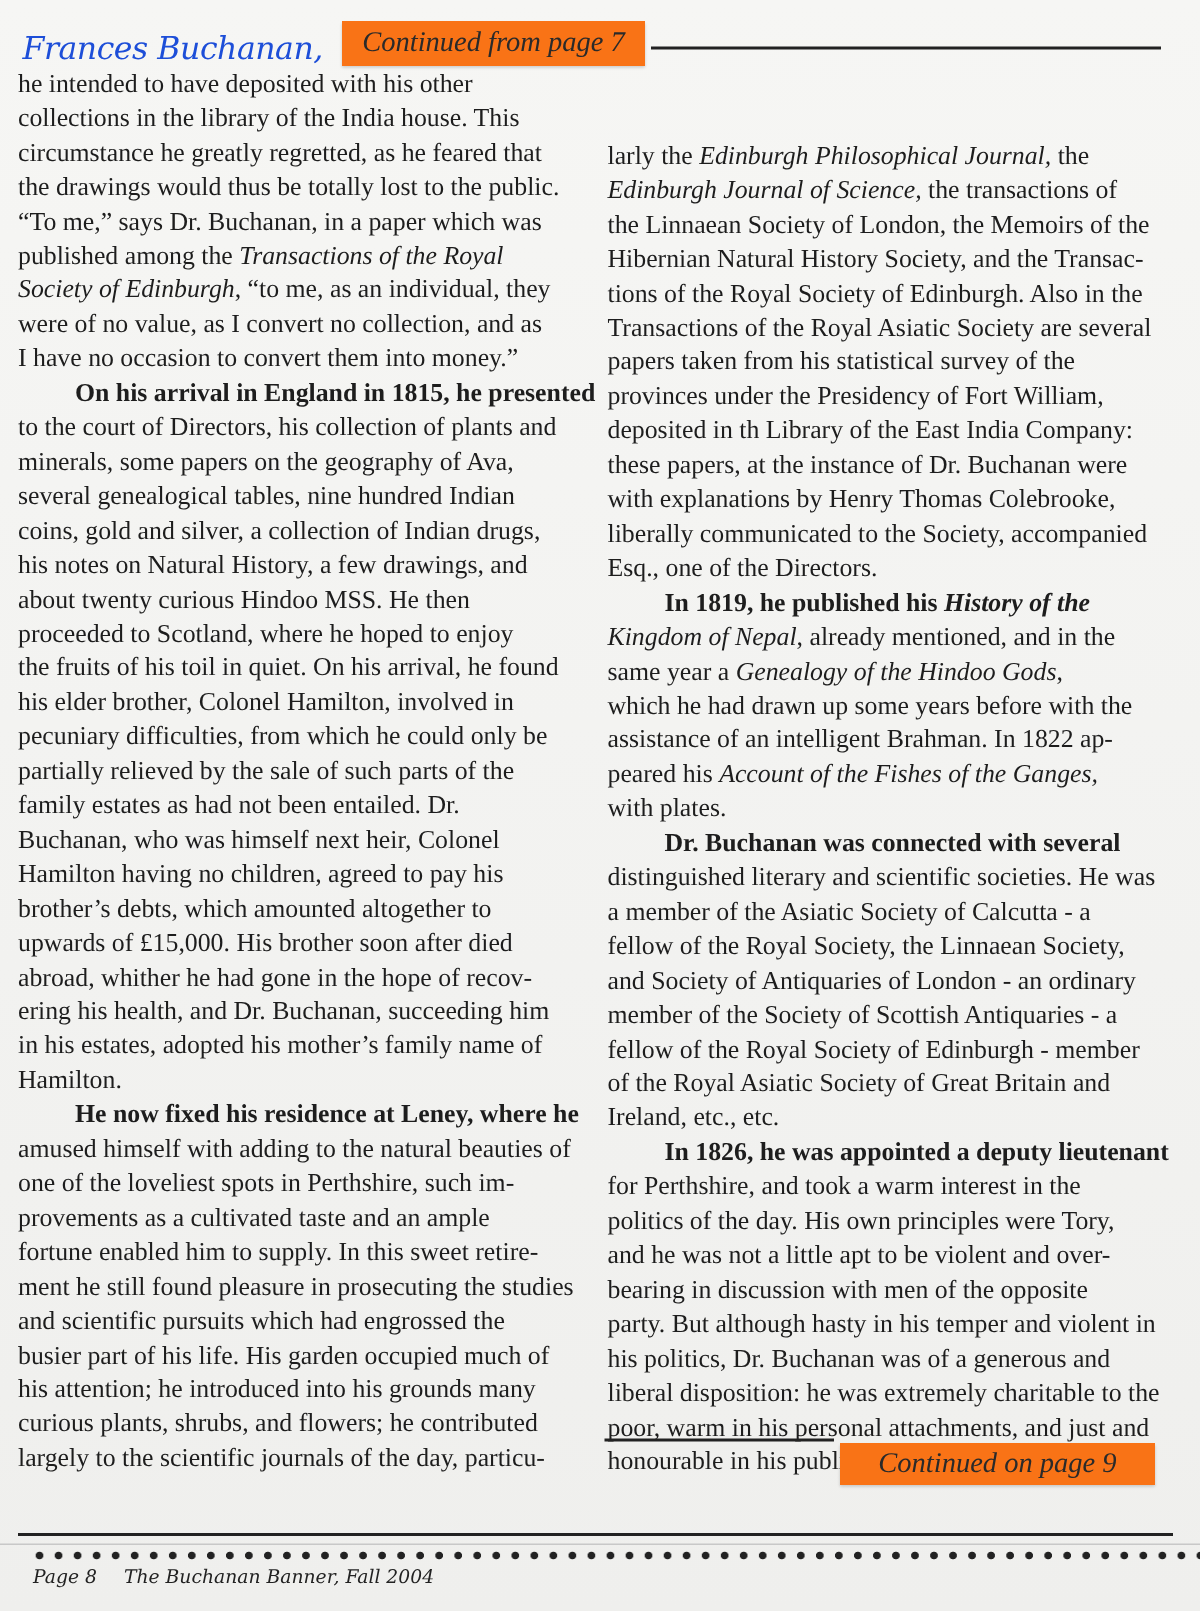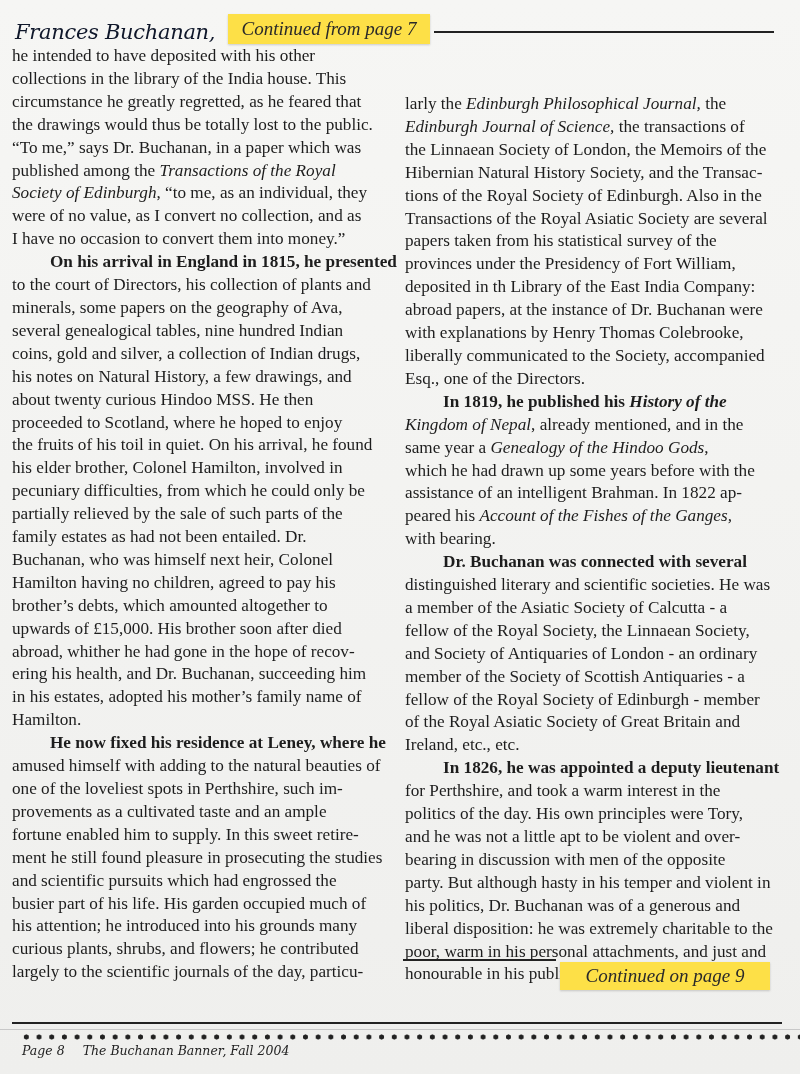--- a/index.html
+++ b/index.html
@@ -12,24 +12,24 @@
   .page-bg {
     position: absolute; inset: 0;
     background: linear-gradient(180deg, #f6f6f4 0%, #f2f2f0 60%, #efefed 100%);
   }
   .header {
     position: absolute; left: 15px; top: 14px; width: 770px; height: 40px;
   }
   .header-script {
     position: absolute; left: 0; top: 6px;
     font-family: "DejaVu Serif", serif; font-style: italic;
-    font-size: 21px; letter-spacing: -0.3px; color: #0f172a;
+    font-size: 21px; letter-spacing: -0.3px; color: #1d4ed8;
   }
   .continued-label {
-    position: absolute; background: #fde047;
+    position: absolute; background: #f97316;
     box-shadow: 0 1px 2px rgba(0,0,0,0.18);
     font-family: "Liberation Serif", serif; font-style: italic; color: #2a2a2a;
   }
   .header .continued-label {
     left: 213px; top: 0px; width: 202px; height: 30px; line-height: 30px;
     font-size: 19px; text-align: center;
   }
   .header-rule {
     position: absolute; left: 419px; top: 17px; width: 340px; height: 2px; background: #222;
   }
@@ -123,31 +123,31 @@
 <div class="column col-right" id="col-right">
     <span class="line">larly the <span class="it">Edinburgh Philosophical Journal,</span> the</span>
     <span class="line"><span class="it">Edinburgh Journal of Science,</span> the transactions of</span>
     <span class="line">the Linnaean Society of London, the Memoirs of the</span>
     <span class="line">Hibernian Natural History Society, and the Transac-</span>
     <span class="line">tions  of the Royal Society of Edinburgh. Also in the</span>
     <span class="line">Transactions of the Royal Asiatic Society are several</span>
     <span class="line">papers  taken from his statistical survey of the</span>
     <span class="line">provinces under the Presidency of Fort William,</span>
     <span class="line">deposited in th Library of the East India Company:</span>
-    <span class="line">abroad papers, at the instance of Dr. Buchanan were</span>
+    <span class="line">these papers, at the instance of Dr. Buchanan were</span>
     <span class="line">with explanations by Henry Thomas Colebrooke,</span>
     <span class="line">liberally communicated to the Society, accompanied</span>
     <span class="line">Esq., one of  the Directors.</span>
     <span class="line indent">In 1819, he published his <span class="it">History of the</span></span>
     <span class="line"><span class="it">Kingdom of Nepal</span>, already mentioned, and in the</span>
     <span class="line">same year a <span class="it">Genealogy of the Hindoo Gods</span>,</span>
     <span class="line">which he had drawn up some years before with the</span>
     <span class="line">assistance of an intelligent Brahman. In 1822 ap-</span>
     <span class="line">peared his <span class="it">Account of the Fishes of the Ganges,</span></span>
-    <span class="line">with bearing.</span>
+    <span class="line">with plates.</span>
     <span class="line indent">Dr. Buchanan was connected with several</span>
     <span class="line">distinguished literary and scientific societies. He was</span>
     <span class="line">a member of  the Asiatic Society of Calcutta - a</span>
     <span class="line">fellow of the Royal Society, the Linnaean Society,</span>
     <span class="line">and Society of   Antiquaries of London - an ordinary</span>
     <span class="line">member of the Society of Scottish Antiquaries - a</span>
     <span class="line">fellow of the Royal  Society of Edinburgh - member</span>
     <span class="line">of the Royal Asiatic Society of Great Britain and</span>
     <span class="line">Ireland, etc., etc.</span>
     <span class="line indent">In 1826, he was appointed a deputy lieutenant</span>

